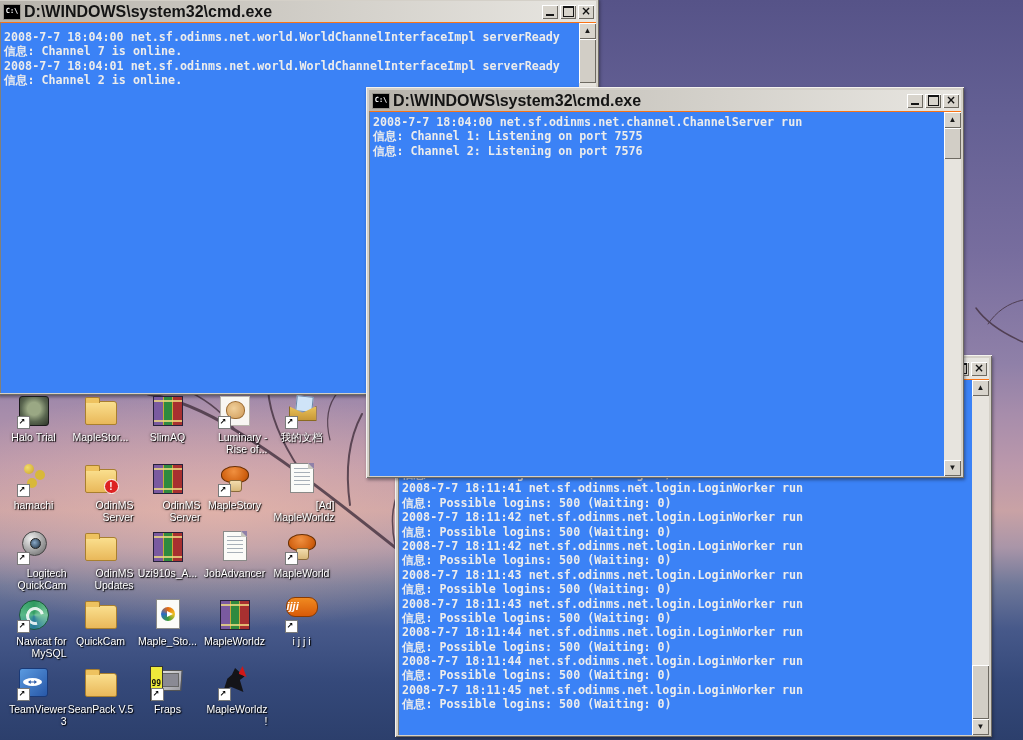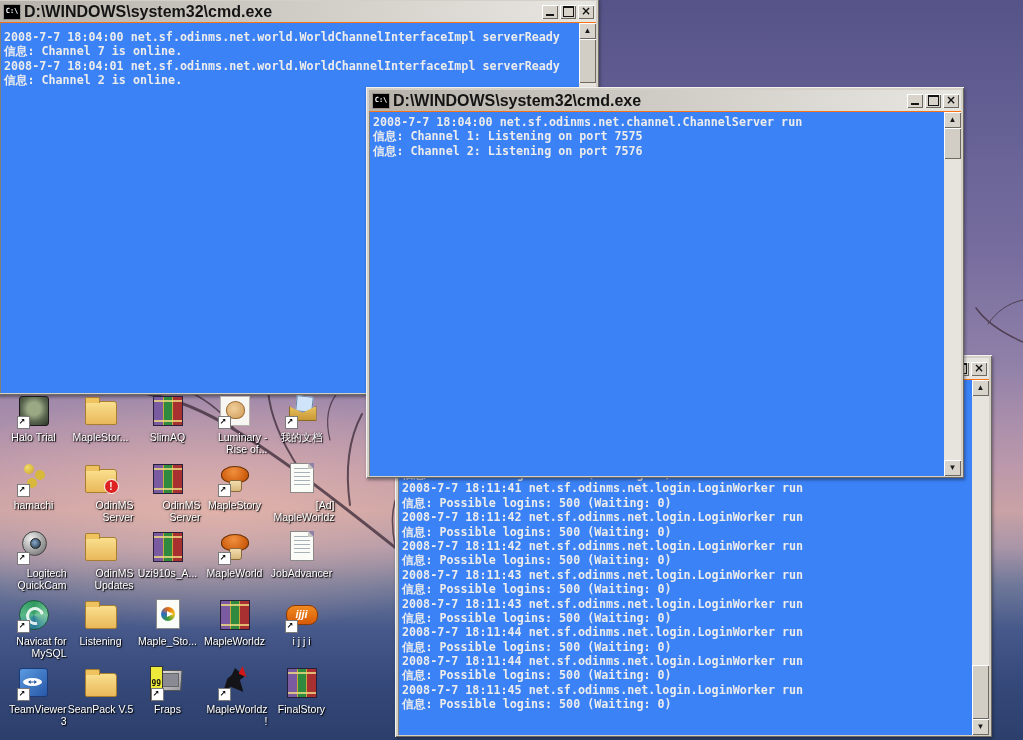--- a/index.html
+++ b/index.html
@@ -112,22 +112,22 @@
   .ic-textdoc,.ic-mediadoc{width:22px;height:28px;margin-top:2px;background:#fbfbf8;border:1px solid #8a8a88}
   .ic-textdoc::before{content:"";position:absolute;left:3px;top:4px;right:3px;height:19px;
       background:repeating-linear-gradient(180deg,#a8b0b8 0 1px,transparent 1px 4px)}
   .ic-textdoc::after{content:"";position:absolute;right:-1px;top:-1px;border-left:6px solid #c9c9c0;
       border-top:6px solid #8f80a8}
   .ic-mediadoc::before{content:"";position:absolute;left:4px;top:7px;width:14px;height:14px;border-radius:50%;
       background:conic-gradient(#e86a10,#f0c020,#3a9a3a,#2a6ac8,#e86a10)}
   .ic-mediadoc::after{content:"";position:absolute;left:10px;top:11px;border-left:6px solid #fff;
       border-top:3px solid transparent;border-bottom:3px solid transparent}
 
-  .ic-ijji{width:30px;height:18px;margin-top:8px;background:linear-gradient(180deg,#f08a20,#d85a08);
-      border-radius:9px;border:1px solid #8a3a00;color:#fff;text-align:center;
+  .ic-ijji{width:30px;height:18px;margin-top:0;background:linear-gradient(180deg,#f08a20,#d85a08);
+      border-radius:9px;border:1px solid #8a3a00;color:#fff;text-align:left;
       font:bold italic 11px/16px "Liberation Sans",sans-serif}
 
   .ic-teamviewer{width:27px;height:27px;margin-top:3px;border-radius:3px;border:1px solid #1a3a78;
       background:linear-gradient(135deg,#5a9ae0,#2858a8)}
   .ic-teamviewer::before{content:"";position:absolute;left:3px;top:9px;width:19px;height:8px;
       background:#fff;border-radius:50%}
   .ic-teamviewer::after{content:"";position:absolute;left:8px;top:11px;width:9px;height:4px;background:#2858a8;
       clip-path:polygon(0 50%,30% 0,30% 35%,70% 35%,70% 0,100% 50%,70% 100%,70% 65%,30% 65%,30% 100%)}
 
   .ic-fraps{width:30px;height:30px}
@@ -317,43 +317,43 @@
       <div class="dlabel">OdinMS Updates</div>
     </div>
     <div class="dcell">
       <div class="dicon">
         <div class="ic ic-rar"></div>
       </div>
       <div class="dlabel">Uzi910s_A...</div>
     </div>
     <div class="dcell">
       <div class="dicon">
+        <div class="ic ic-textdoc"></div>
+      </div>
+      <div class="dlabel">JobAdvancer</div>
+    </div>
+    <div class="dcell">
+      <div class="dicon">
         <div class="ic ic-mushroom"></div>
         <div class="sc"></div>
       </div>
       <div class="dlabel">MapleWorld</div>
     </div>
     <div class="dcell">
       <div class="dicon">
-        <div class="ic ic-textdoc"></div>
-      </div>
-      <div class="dlabel">JobAdvancer</div>
-    </div>
-    <div class="dcell">
-      <div class="dicon">
         <div class="ic ic-navicat"></div>
         <div class="sc"></div>
       </div>
       <div class="dlabel">Navicat for MySQL</div>
     </div>
     <div class="dcell">
       <div class="dicon">
         <div class="ic ic-folder"></div>
       </div>
-      <div class="dlabel">Listening</div>
+      <div class="dlabel">QuickCam</div>
     </div>
     <div class="dcell">
       <div class="dicon">
         <div class="ic ic-mediadoc"></div>
       </div>
       <div class="dlabel">Maple_Sto...</div>
     </div>
     <div class="dcell">
       <div class="dicon">
         <div class="ic ic-rar"></div>
@@ -388,19 +388,13 @@
       </div>
       <div class="dlabel">Fraps</div>
     </div>
     <div class="dcell">
       <div class="dicon">
         <div class="ic ic-bird"></div>
         <div class="sc"></div>
       </div>
       <div class="dlabel">MapleWorldz !</div>
     </div>
-    <div class="dcell">
-      <div class="dicon">
-        <div class="ic ic-rar"></div>
-      </div>
-      <div class="dlabel">FinalStory</div>
-    </div>
   </div>
 
 </body></html>

